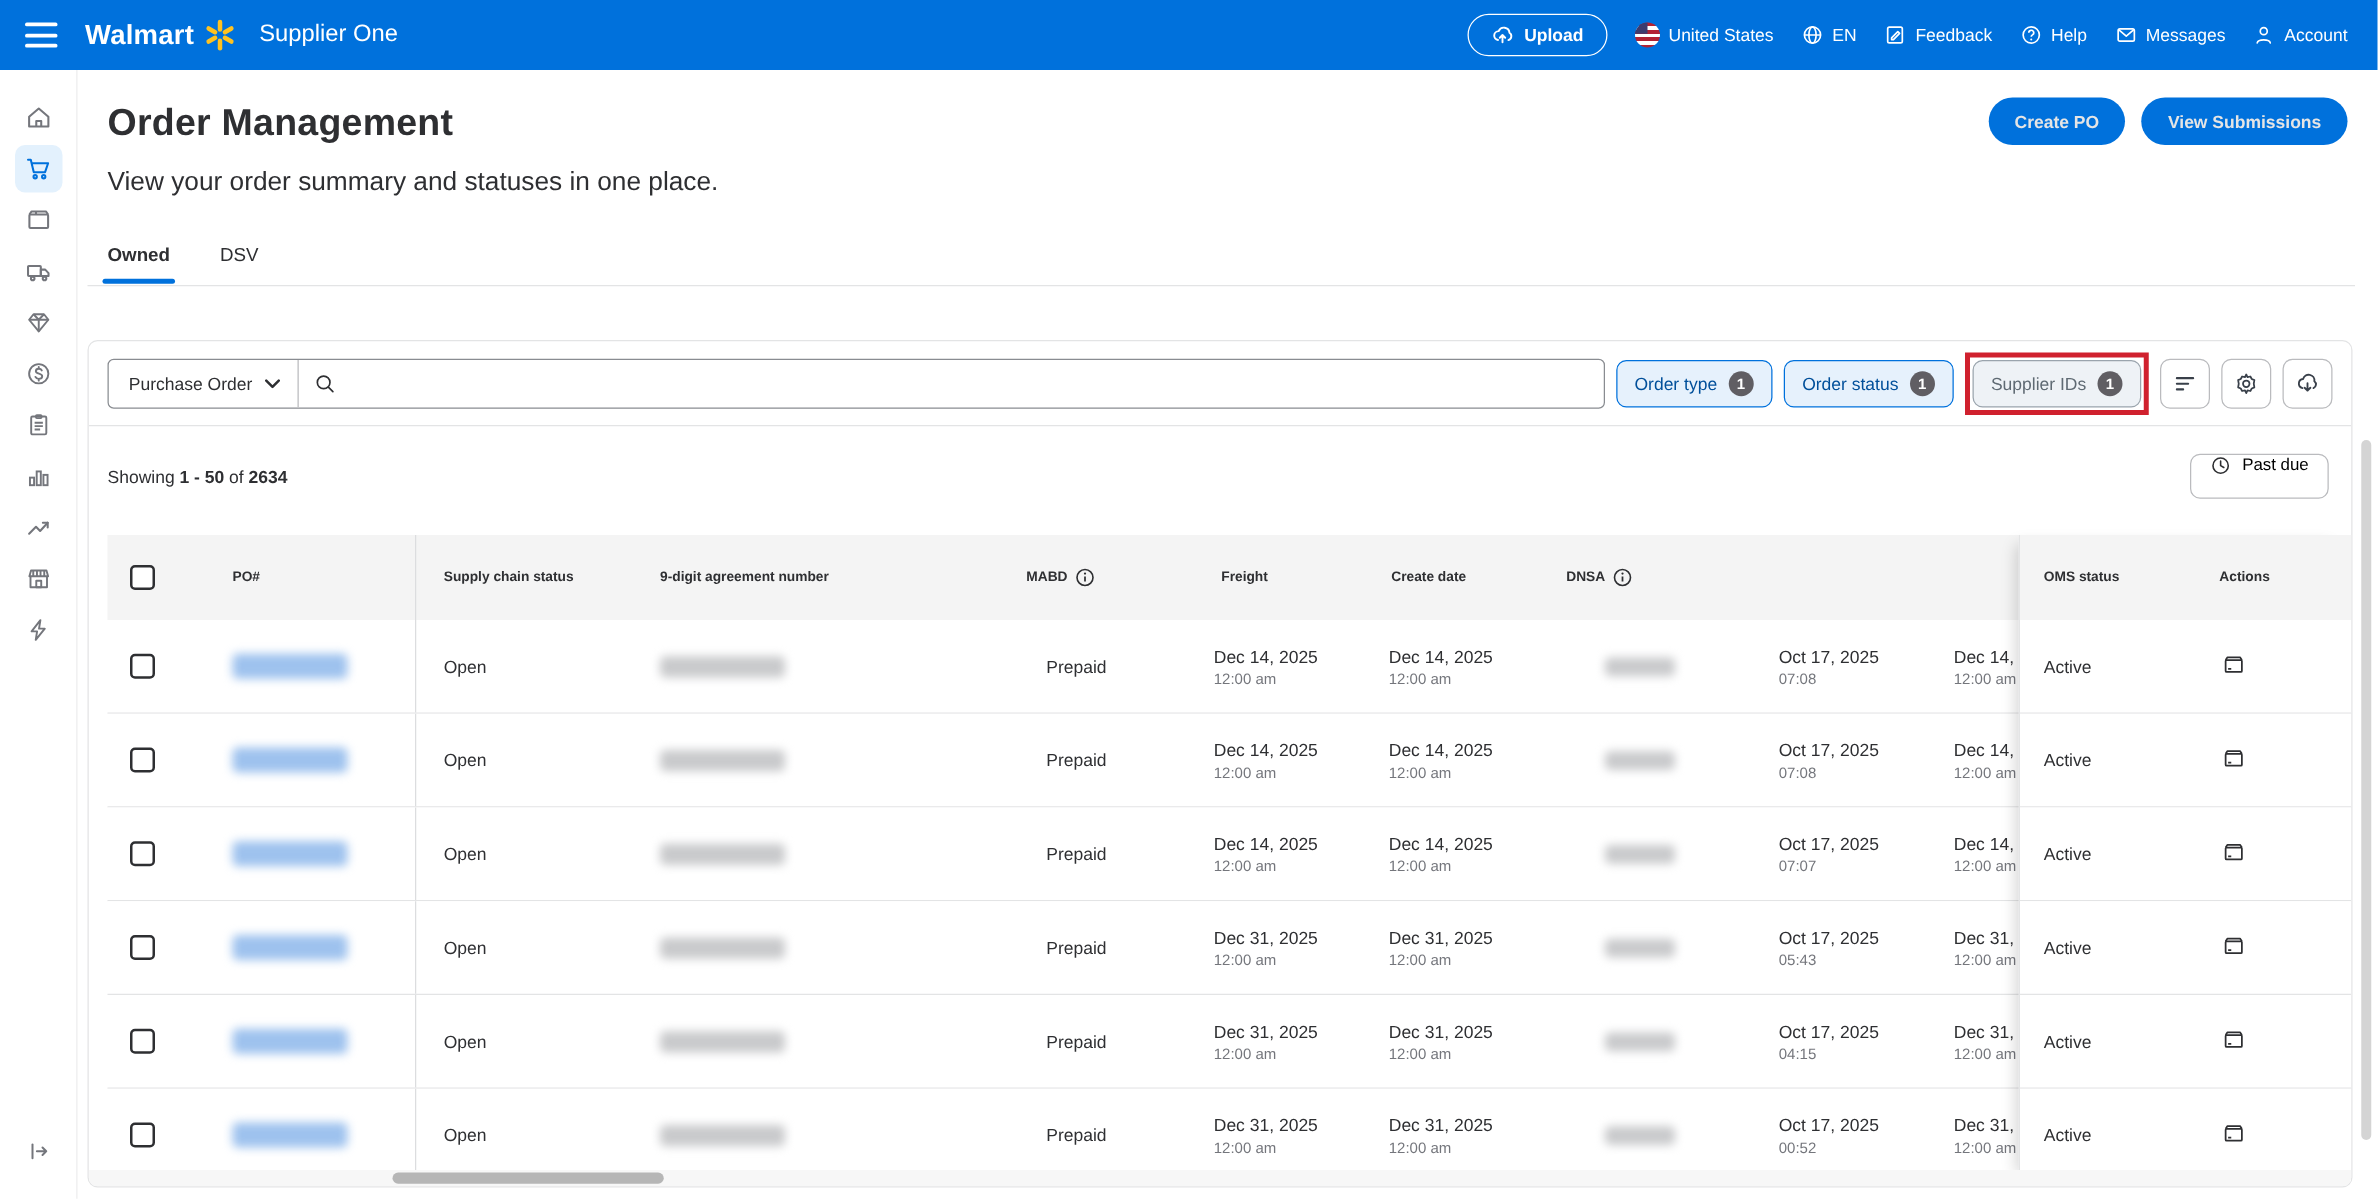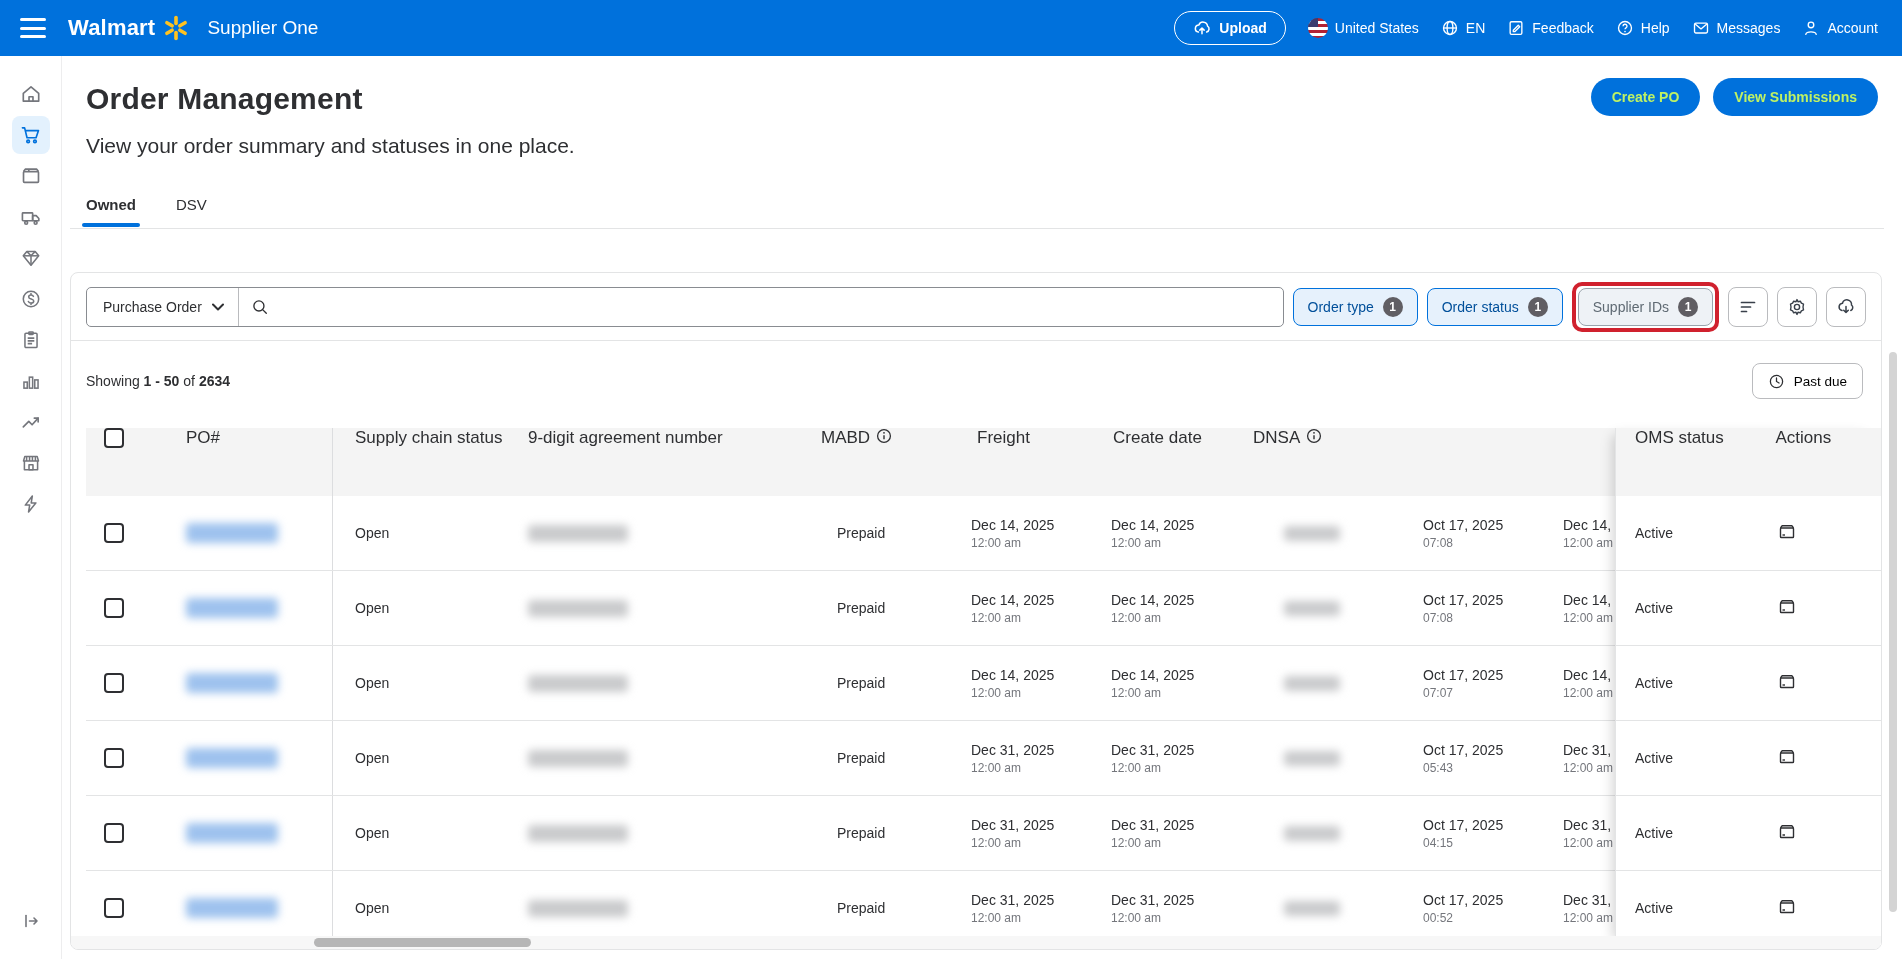--- a/index.html
+++ b/index.html
@@ -31,21 +31,21 @@
   .side-item.active { background:#e3f1fd; }
   .side-item svg { stroke:#74767c; }
   .side-item.active svg { stroke:#0071dc; }
   .side-bottom { position:absolute; left:0; bottom:28px; width:62px; display:flex; justify-content:center; cursor:pointer; }
 
   
   .main { position:absolute; left:62px; top:56px; width:1840px; height:903px; }
   .page-title { position:absolute; left:24px; top:26px; font-size:30px; font-weight:bold; letter-spacing:.2px; }
   .page-subtitle { position:absolute; left:24px; top:78px; font-size:21px; }
   .hdr-actions { position:absolute; right:24px; top:22px; display:flex; gap:13px; }
-  .primary-btn { background:#0071dc; color:#bef264; border:none; border-radius:19px; height:38px;
+  .primary-btn { background:#0071dc; color:#e5e5e5; border:none; border-radius:19px; height:38px;
     padding:0 21px; font-size:14px; font-weight:bold; font-family:inherit; cursor:pointer; }
   .tabs { position:absolute; left:24px; top:140px; display:flex; gap:40px; font-size:15px; }
   .tab { padding-bottom:14px; cursor:pointer; position:relative; color:#2e2f32; }
   .tab.active { font-weight:bold; }
   .tab.active::after { content:""; position:absolute; left:-4px; right:-4px; bottom:0; height:4px;
     border-radius:3px; background:#0071dc; }
   .tabs-divider { position:absolute; left:8px; right:18px; top:172px; height:1px; background:#e3e4e5; }
 
   
   .card { position:absolute; left:8px; top:216px; width:1812px; height:678px; background:#fff;
@@ -58,34 +58,34 @@
     align-items:center; overflow:hidden; background:#fff; }
   .search-cat { display:flex; align-items:center; gap:10px; padding:0 14px 0 16px; height:100%;
     border-right:1px solid #babbbe; font-size:14px; cursor:pointer; white-space:nowrap; }
   .search-input-wrap { display:flex; align-items:center; gap:8px; padding:0 12px; flex:1; }
   .search-input { border:none; outline:none; font-size:14px; flex:1; font-family:inherit; }
   .chip { display:flex; align-items:center; gap:9px; height:38px; padding:0 14px; border-radius:8px;
     border:1px solid #0071dc; background:#e6f1fc; color:#004f9a; font-size:14px; cursor:pointer; white-space:nowrap; }
   .chip .badge { width:20px; height:20px; border-radius:50%; background:#605e63; color:#fff; font-size:12px;
     font-weight:bold; display:flex; align-items:center; justify-content:center; }
   .chip.muted { border-color:#9aa4ad; background:#eef2f6; color:#5f6a73; }
-  .hl-box { border:4px solid #d0212e; border-radius:10px; padding:2px; display:flex; }
+  .hl-box { border:4px solid #d0212e; border-radius:0; padding:2px; display:flex; }
   .icon-btn { width:40px; height:40px; border:1px solid #babbbe; border-radius:8px; background:#fff;
     display:flex; align-items:center; justify-content:center; cursor:pointer; flex:0 0 auto; }
 
   
   .showing-row { position:absolute; left:15px; right:18px; top:84px; height:48px; display:flex;
     align-items:center; font-size:14px; }
-  .past-due-btn { margin-left:auto; display:flex; align-items:center; gap:9px; height:36px; padding:0 15px;
+  .past-due-btn { margin-left:auto; display:flex; align-items:flex-start; gap:9px; height:36px; padding:0 15px;
     border:1px solid #babbbe; border-radius:8px; background:#fff; font-size:13.5px; font-family:inherit; cursor:pointer; }
 
   
   .tbl { position:absolute; left:15px; top:155px; width:1688px; }
   .thead { display:flex; height:68px; background:#f4f4f4; align-items:center; }
-  .th { font-size:17px; font-weight:normal; display:flex; gap:6px; height:100%; }
+  .th { font-size:11px; font-weight:bold; display:flex; align-items:center; gap:6px; height:100%; }
   .trow { display:flex; height:75px; align-items:center; border-bottom:1px solid #e3e4e5; background:#fff; }
   .td { font-size:14px; height:100%; display:flex; flex-direction:column; justify-content:center; }
   .sub { font-size:12px; color:#74767c; margin-top:3px; }
   .cb { width:20px; height:20px; border:2px solid #2e2f32; border-radius:4px; background:#fff; cursor:pointer; }
   .frozen-edge { border-right:1px solid #dcdddf; }
   .blob { border-radius:4px; filter:blur(4px); }
   .blob.blue { background:#9ec2ee; height:20px; }
   .blob.gray { background:#c9cacc; height:17px; }
 
   

